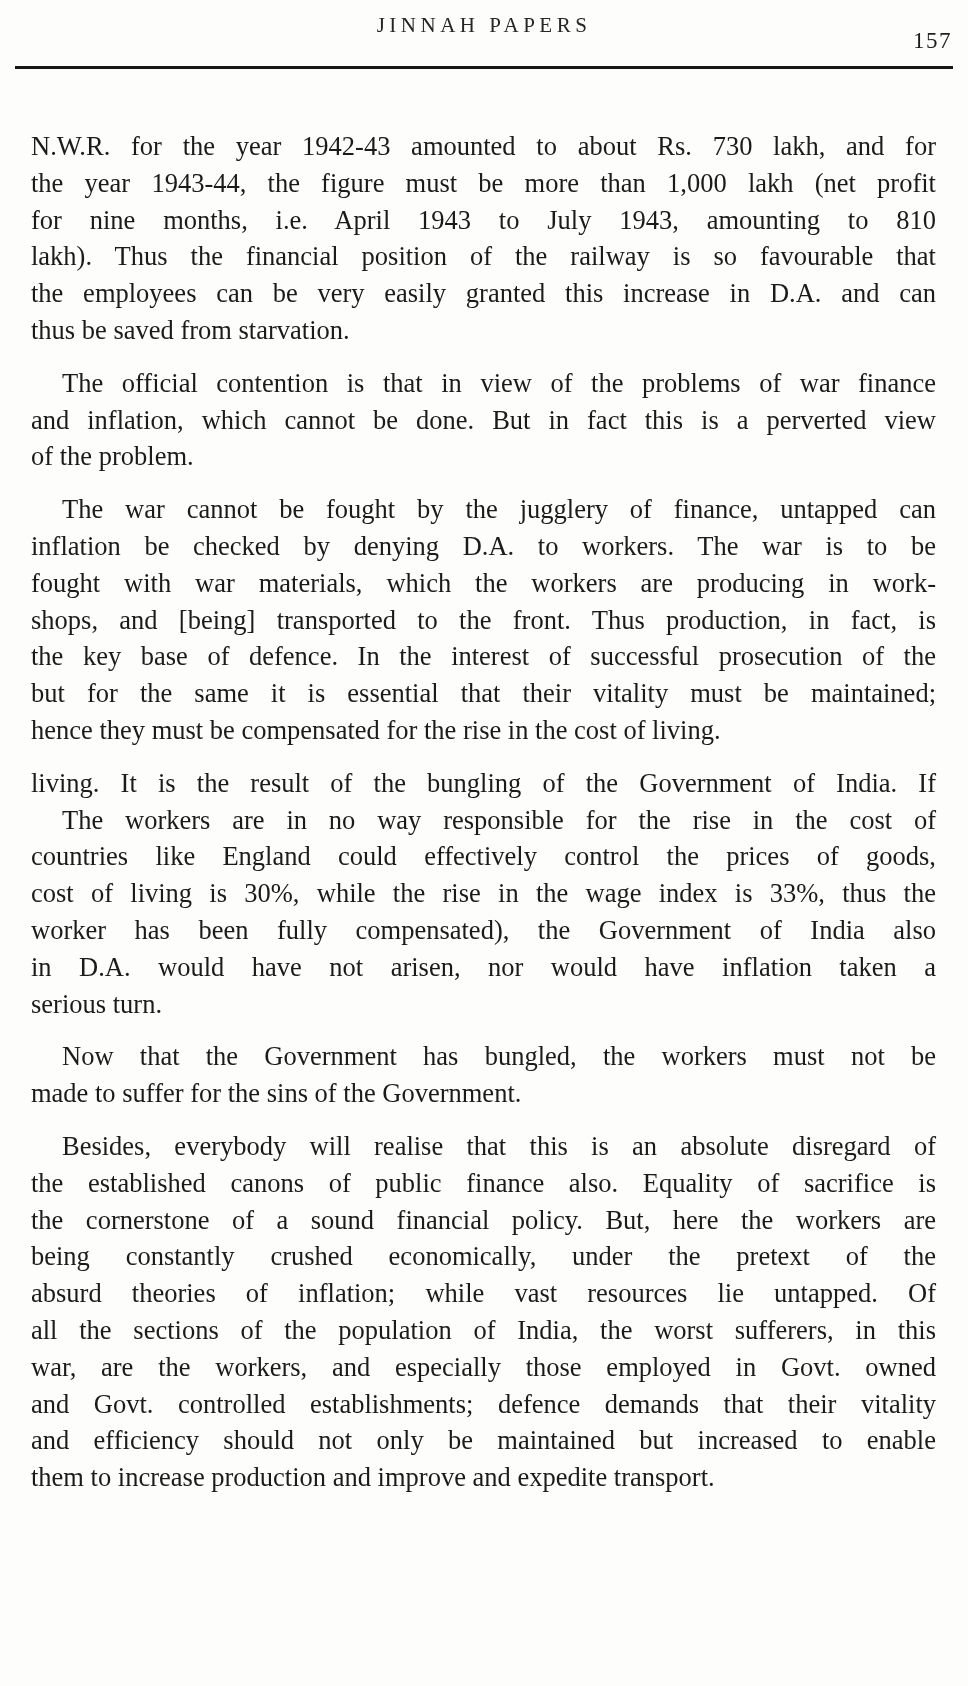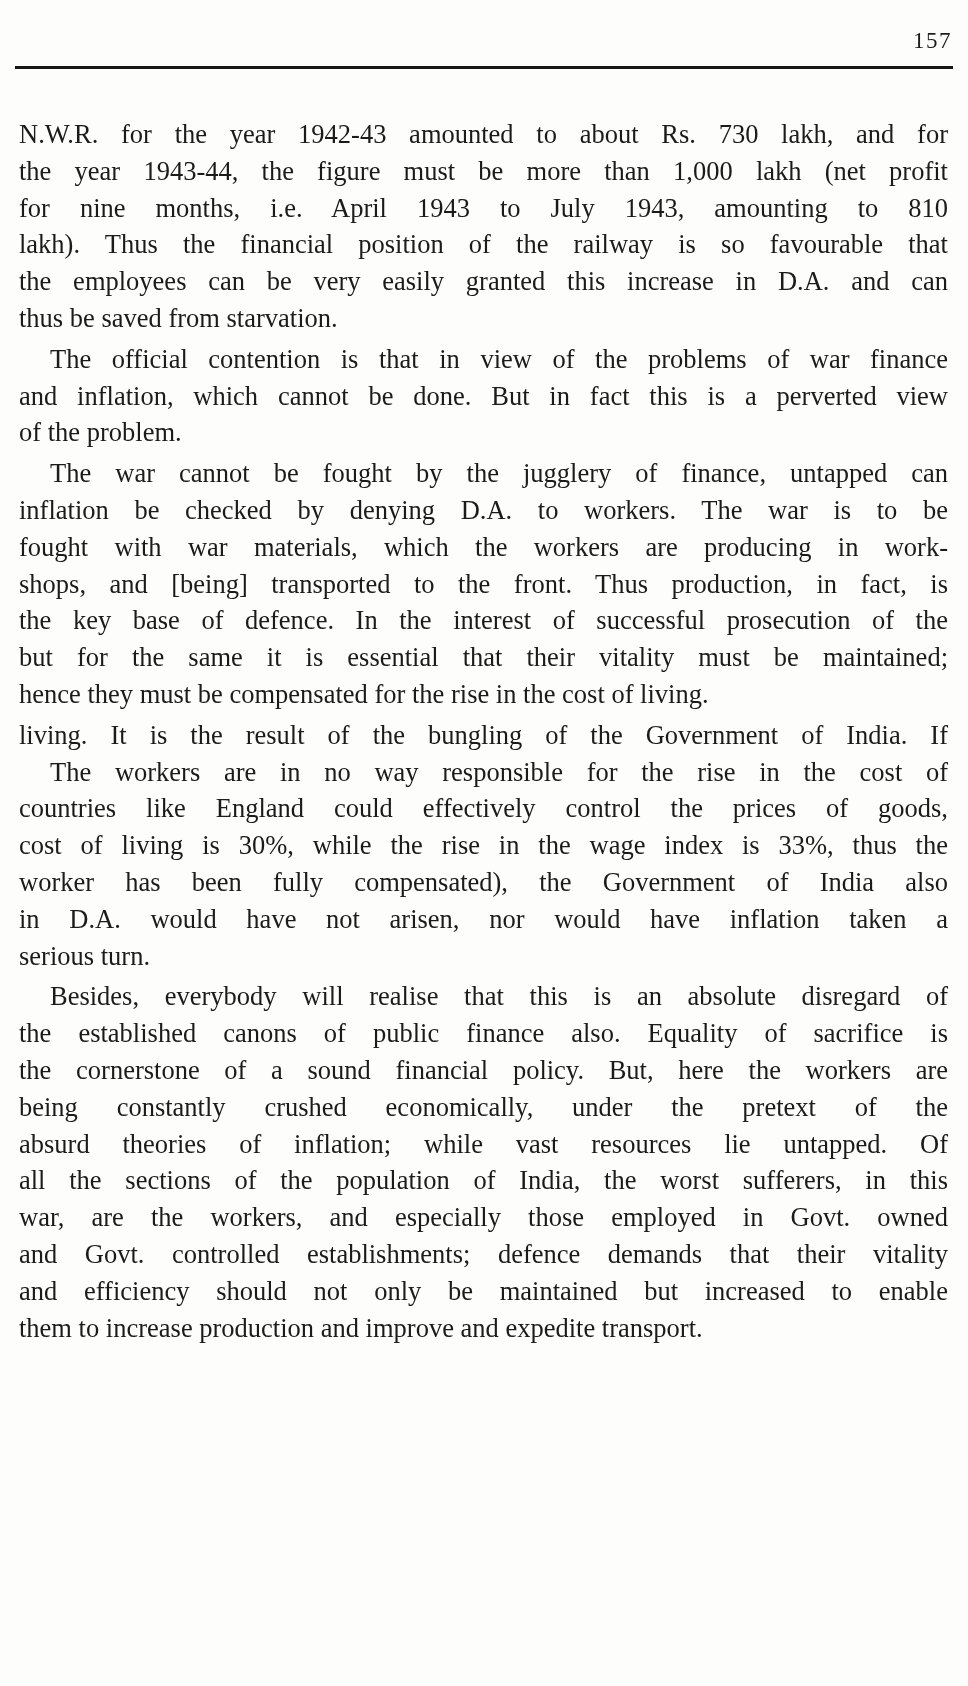--- a/index.html
+++ b/index.html
@@ -37,33 +37,34 @@
     top: 66px; left: 15px; right: 15px;
     height: 3px;
     background: #161616;
   }
   .page-body {
     position: absolute;
     top: 112px; left: 15px; right: 16px;
     font-size: 26.5px;
     line-height: 36.8px;
   }
-  .paragraph { margin: 4px; }
+  .paragraph { margin: 16px; }
   .text-line {
     text-align: justify;
     text-align-last: justify;
   }
   .text-line.last { text-align-last: left; }
   .text-line.indent { padding-left: 31px; }
 </style>
 </head>
 <body>
 
 <div class="page">
   <div class="page-header">
+    <span class="running-title">JINNAH PAPERS</span>
     <span class="page-number">157</span>
   </div>
   <div class="header-rule"></div>
   <div class="page-body">
       <div class="paragraph">
         <div class="text-line">N.W.R. for the year 1942-43 amounted to about Rs. 730 lakh, and for</div>
         <div class="text-line">the year 1943-44, the figure must be more than 1,000 lakh (net profit</div>
         <div class="text-line">for nine months, i.e. April 1943 to July 1943, amounting to 810</div>
         <div class="text-line">lakh). Thus the financial position of the railway is so favourable that</div>
         <div class="text-line">the employees can be very easily granted this increase in D.A. and can</div>
@@ -86,20 +87,22 @@
       <div class="paragraph">
         <div class="text-line">living. It is the result of the bungling of the Government of India. If</div>
         <div class="text-line indent">The workers are in no way responsible for the rise in the cost of</div>
         <div class="text-line">countries like England could effectively control the prices of goods,</div>
         <div class="text-line">cost of living is 30%, while the rise in the wage index is 33%, thus the</div>
         <div class="text-line">worker has been fully compensated), the Government of India also</div>
         <div class="text-line">in D.A. would have not arisen, nor would have inflation taken a</div>
         <div class="text-line last">serious turn.</div>
       </div>
       <div class="paragraph">
+        <div class="text-line indent">Now that the Government has bungled, the workers must not be</div>
+        <div class="text-line last">made to suffer for the sins of the Government.</div>
       </div>
       <div class="paragraph">
         <div class="text-line indent">Besides, everybody will realise that this is an absolute disregard of</div>
         <div class="text-line">the established canons of public finance also. Equality of sacrifice is</div>
         <div class="text-line">the cornerstone of a sound financial policy. But, here the workers are</div>
         <div class="text-line">being constantly crushed economically, under the pretext of the</div>
         <div class="text-line">absurd theories of inflation; while vast resources lie untapped. Of</div>
         <div class="text-line">all the sections of the population of India, the worst sufferers, in this</div>
         <div class="text-line">war, are the workers, and especially those employed in Govt. owned</div>
         <div class="text-line">and Govt. controlled establishments; defence demands that their vitality</div>

